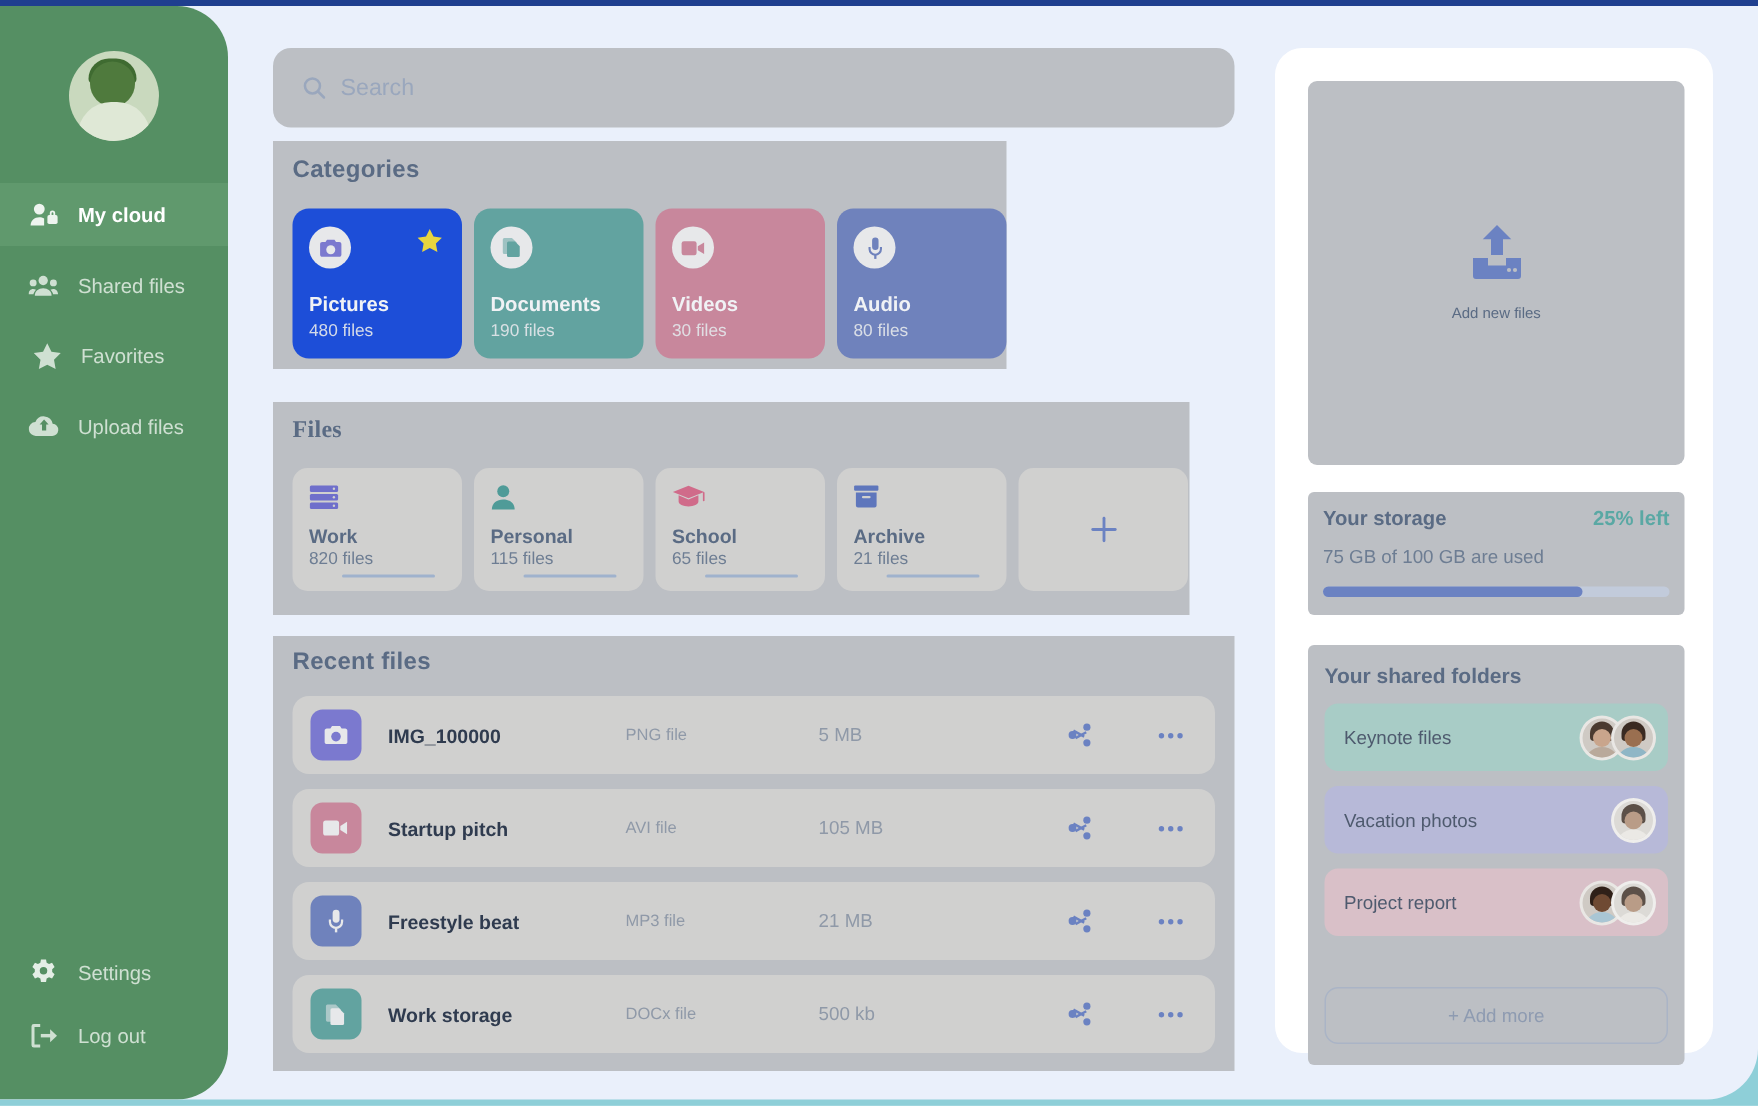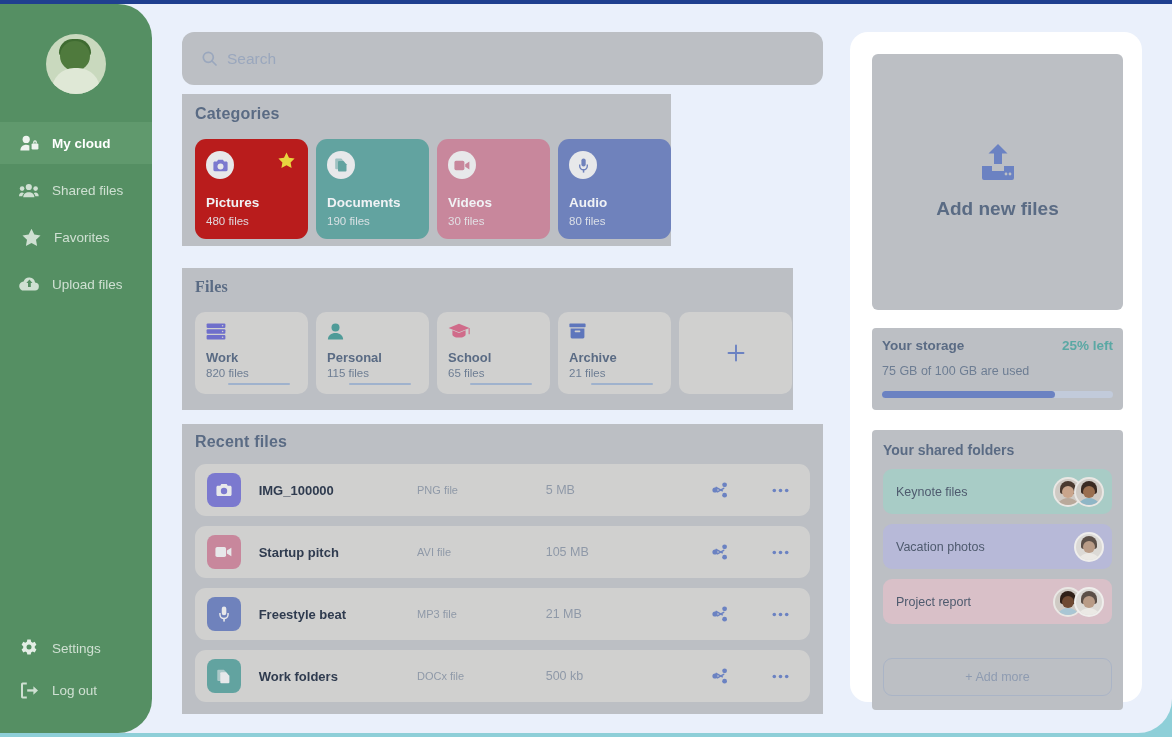--- a/index.html
+++ b/index.html
@@ -206,21 +206,21 @@
     position: absolute; left: 22px; top: 22px;
     width: 251px; height: 256px;
     background: #bcbfc4;
     border-radius: 6px;
     display: flex; flex-direction: column;
     align-items: center; justify-content: center;
     gap: 16px;
     cursor: pointer;
   }
   #upload-box .label {
-    font-size: 19px; font-weight: bold; color: #5a6b84;
+    font-size: 10px; font-weight: normal; color: #5a6b84;
   }
   #storage-box {
     position: absolute; left: 22px; top: 296px;
     width: 251px; height: 82px;
     background: #bcbfc4;
     border-radius: 4px;
   }
   #storage-box .s-title {
     position: absolute; left: 10px; top: 10px;
     font-size: 13.5px; font-weight: bold; color: #5a6b84;
@@ -387,21 +387,21 @@
             <line x1="10" y1="10" x2="14" y2="14" stroke-linecap="round"></line>
           </svg>
         </span>
         <span class="placeholder">Search</span>
       </div>
 
       <section class="panel" id="categories-panel">
         <div class="panel-title">Categories</div>
         <div class="cat-row">
 
-          <div class="cat-card" style="background:#b91c1c">
+          <div class="cat-card" style="background:#1d4ed8">
             <span class="circle">
               <svg width="15" height="13" viewBox="0 0 15 13" fill="#7b79cf">
                 <path d="M5 .8h5l1 1.6h2.2c.8 0 1.4.6 1.4 1.4v7c0 .8-.6 1.4-1.4 1.4H1.8c-.8 0-1.4-.6-1.4-1.4v-7c0-.8.6-1.4 1.4-1.4H4z"></path>
                 <circle cx="7.5" cy="7.5" r="3" fill="#e7e8ea"></circle>
               </svg>
             </span>
             <span class="star">
               <svg width="17" height="16" viewBox="0 0 17 16" fill="#e8d53f">
                 <path d="M8.5.6l2.5 5.1 5.6.8-4 3.9 1 5.6-5.1-2.7-5.1 2.7 1-5.6-4-3.9 5.6-.8z"></path>
               </svg>
@@ -604,21 +604,21 @@
             </span>
           </div>
 
           <div class="recent-row">
             <span class="ricon" style="background:#62a3a0">
               <svg width="15" height="15" viewBox="0 0 14 14" fill="#e7e8ea">
                 <path d="M2.2.6h5.1l3.3 3.3v6.4a1 1 0 0 1-1 1H2.2a1 1 0 0 1-1-1V1.6a1 1 0 0 1 1-1z" opacity=".55"></path>
                 <path d="M5 3h4.3L12.5 6.2v6.2a1 1 0 0 1-1 1H5a1 1 0 0 1-1-1V4a1 1 0 0 1 1-1z"></path>
               </svg>
             </span>
-            <span class="rname">Work folders</span>
+            <span class="rname">Work storage</span>
             <span class="rtype">DOCx file</span>
             <span class="rsize">500 kb</span>
             <span class="rshare">
               <svg width="16" height="16" viewBox="0 0 16 16" fill="#6b82c2">
                 <circle cx="12.6" cy="2.8" r="2.4"></circle>
                   <circle cx="12.6" cy="13.2" r="2.4"></circle>
                   <circle cx="3" cy="8" r="2.6"></circle>
                 <rect x="4" y="4.4" width="8.2" height="1.6" transform="rotate(29 4 4.4)"></rect>
                 <rect x="4.6" y="9.4" width="8.2" height="1.6" transform="rotate(-29 4.6 9.4)"></rect>
               </svg>

